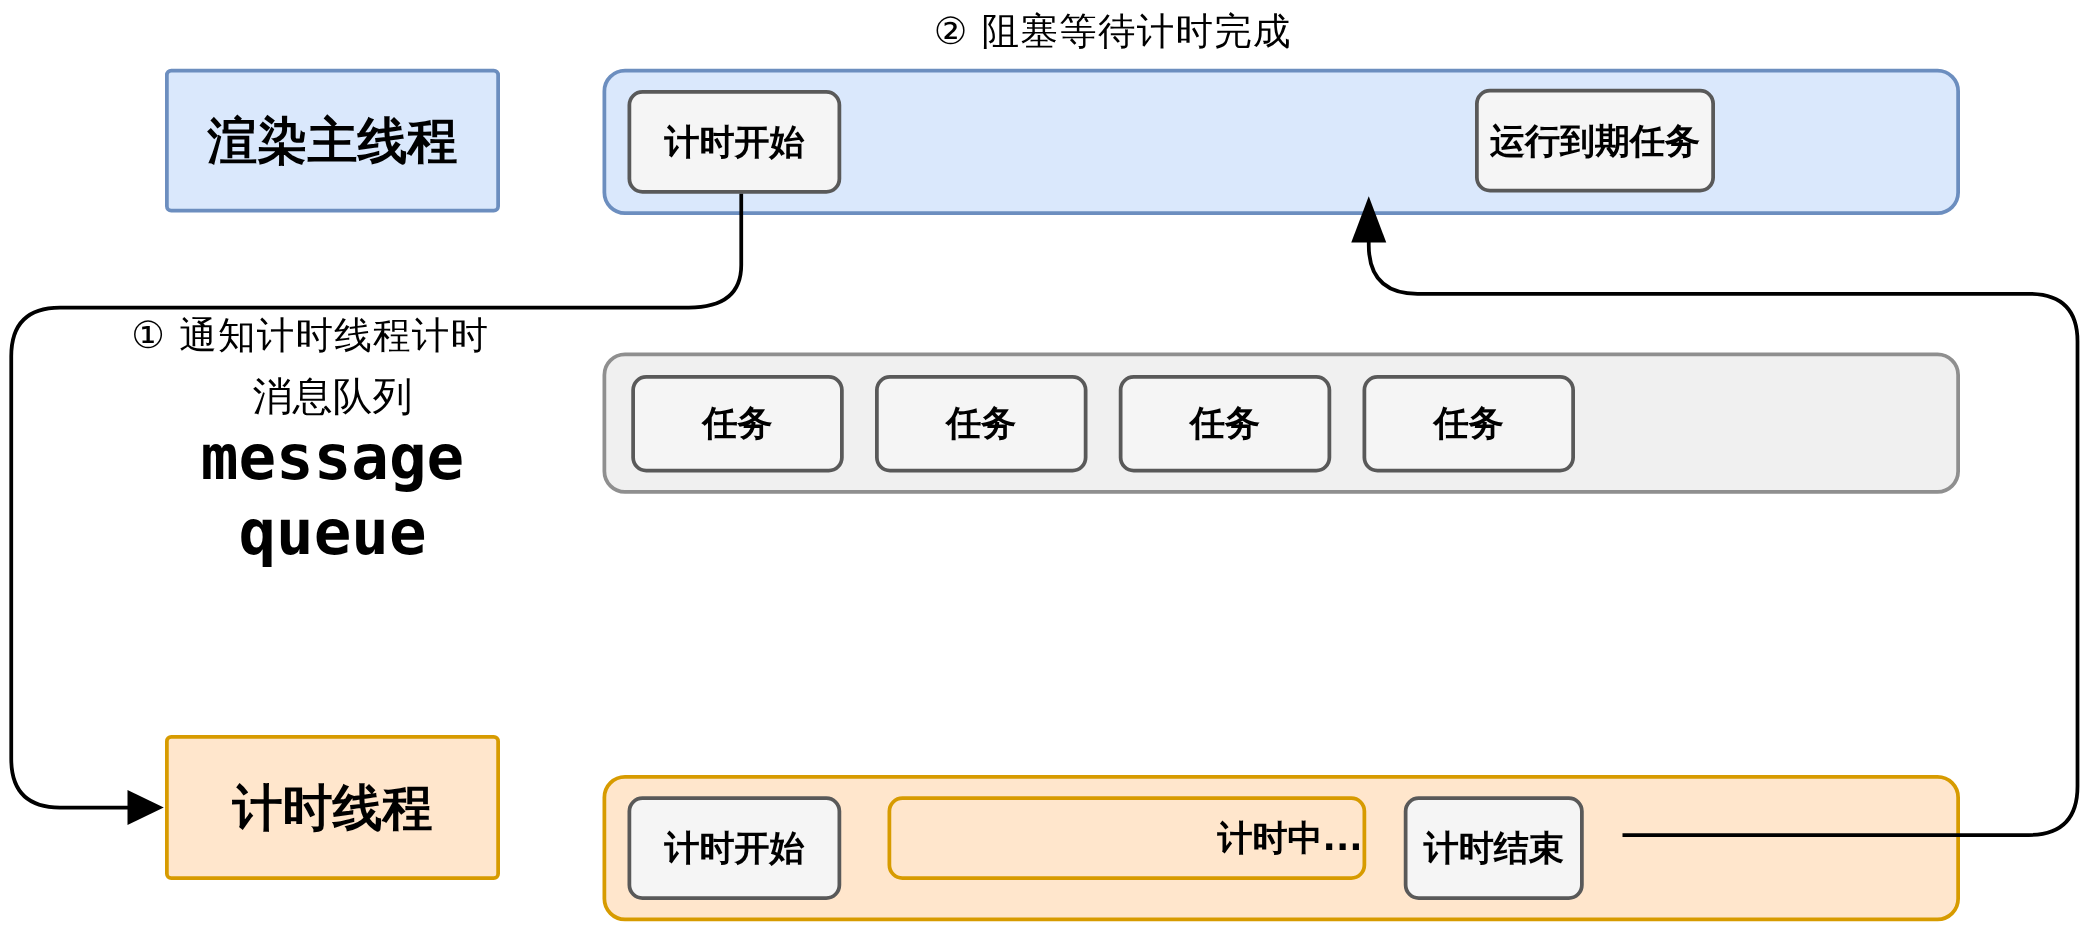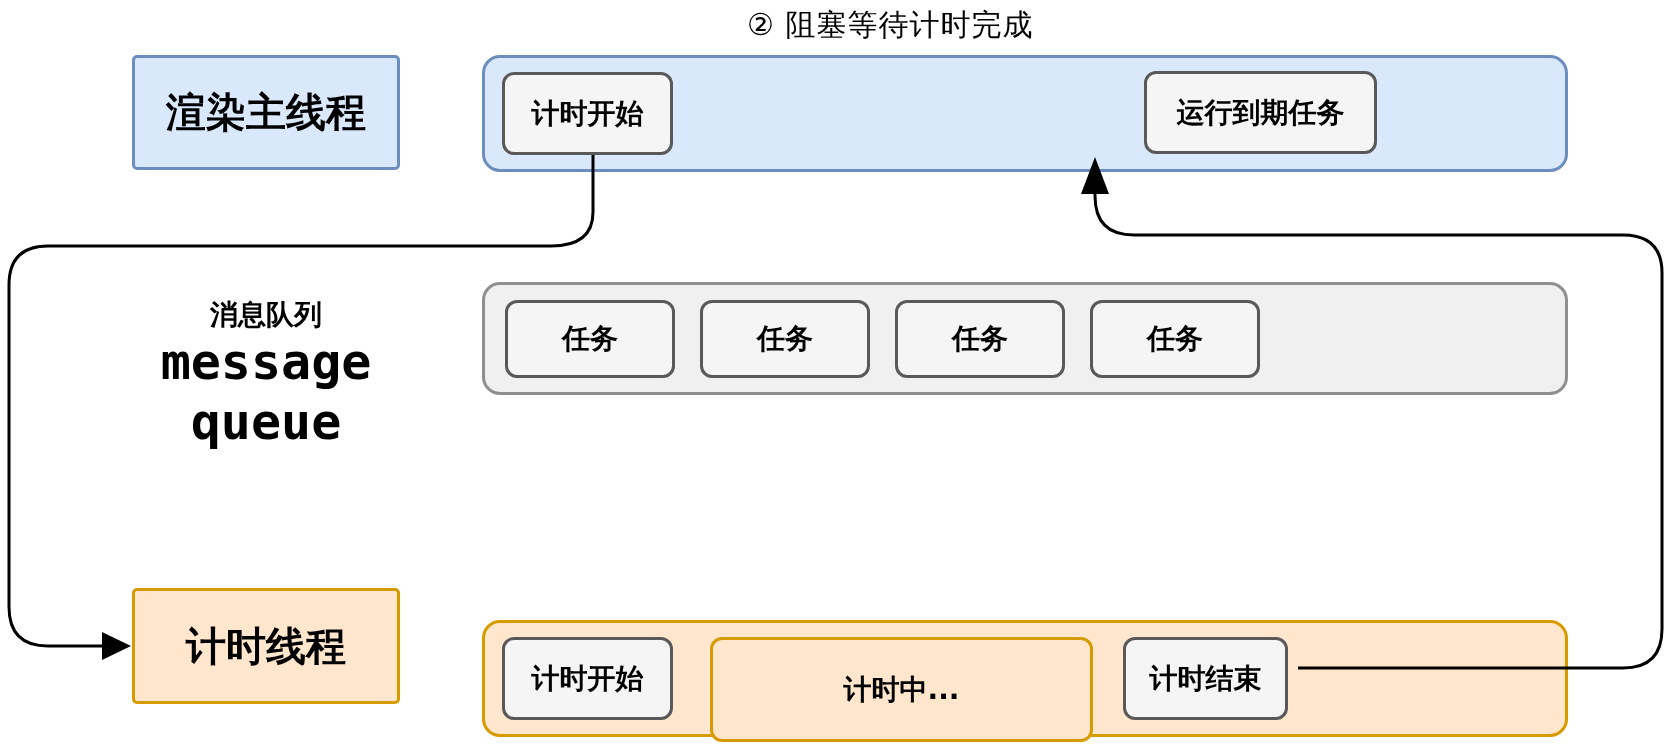--- a/index.html
+++ b/index.html
@@ -37,43 +37,44 @@
     position:absolute;
     font-size:30px;
     letter-spacing:1px;
     white-space:nowrap;
   }
   
   .queue-label{
     position:absolute;left:110px;top:298px;width:312px;
     text-align:center;line-height:1.2;
   }
-  .queue-label .zh{font-size:28px;font-weight:700;}
+  .queue-label .zh{font-size:32px;font-weight:400;}
   .queue-label .en{font-size:50px;font-weight:600;font-family:"DejaVu Sans Mono",monospace;}
   svg.wires{position:absolute;left:0;top:0;z-index:5;pointer-events:none;}
 </style>
 </head>
 <body>
 
 <div class="canvas">
 
   <div class="note" style="left:747px;top:5px;">② 阻塞等待计时完成</div>
 
   <div class="box label-box label-blue" style="left:132px;top:55px;width:268px;height:115px;">
     <span>渲染主线程</span>
   </div>
 
   <div class="box lane-blue" style="left:482px;top:55px;width:1086px;height:117px;"></div>
   <div class="box step step-gray" style="left:502px;top:72px;width:171px;height:83px;">
     <span>计时开始</span>
   </div>
-  <div class="box step step-gray" style="left:1144px;top:71px;width:233px;height:83px;">
+  <div class="box step step-gray" style="left:1180px;top:71px;width:192px;height:83px;">
     <span>运行到期任务</span>
   </div>
 
+  <div class="note" style="left:105px;top:248px;">① 通知计时线程计时</div>
 
   <div class="queue-label">
     <div class="zh">消息队列</div>
     <div class="en">message queue</div>
   </div>
 
   <div class="box lane-gray" style="left:482px;top:282px;width:1086px;height:113px;"></div>
   <div class="box step step-gray" style="left:505px;top:300px;width:170px;height:78px;">
     <span>任务</span>
   </div>
@@ -88,24 +89,24 @@
   </div>
 
   <div class="box label-box label-orange" style="left:132px;top:588px;width:268px;height:116px;">
     <span>计时线程</span>
   </div>
 
   <div class="box lane-orange" style="left:482px;top:620px;width:1086px;height:117px;"></div>
   <div class="box step step-gray" style="left:502px;top:637px;width:171px;height:83px;">
     <span>计时开始</span>
   </div>
-  <div class="box step step-orange" style="left:710px;top:637px;width:383px;height:105px;">
+  <div class="box step step-orange" style="left:710px;top:637px;width:383px;height:67px;justify-content:flex-end;">
     <span>计时中...</span>
   </div>
-  <div class="box step step-gray" style="left:1123px;top:637px;width:165px;height:83px;">
+  <div class="box step step-gray" style="left:1123px;top:637px;width:144px;height:83px;">
     <span>计时结束</span>
   </div>
 
   <svg class="wires" width="1666" height="750" viewBox="0 0 1666 750">
 
     <path d="M 593 155 L 593 212 Q 593 246 551 246 L 48 246 Q 9 246 9 285 L 9 607 Q 9 646 48 646 L 103 646" fill="none" stroke="#000000" stroke-width="3" stroke-linejoin="round"></path>
     <polygon points="131,646 102,632 102,660" fill="#000000"></polygon>
 
     <path d="M 1298 668 L 1623 668 Q 1662 668 1662 629 L 1662 273 Q 1662 235 1623 235 L 1134 235 Q 1095 235 1095 196 L 1095 192" fill="none" stroke="#000000" stroke-width="3" stroke-linejoin="round"></path>
     <polygon points="1095,157 1081,194 1109,194" fill="#000000"></polygon>

